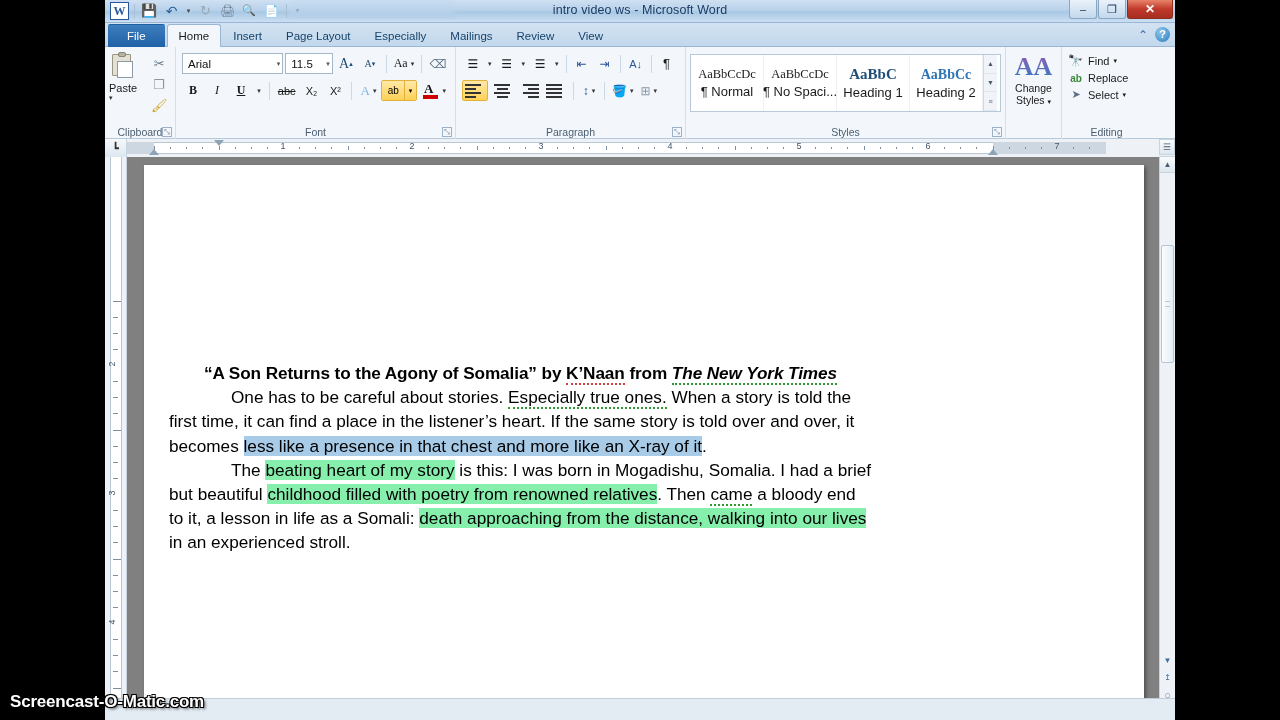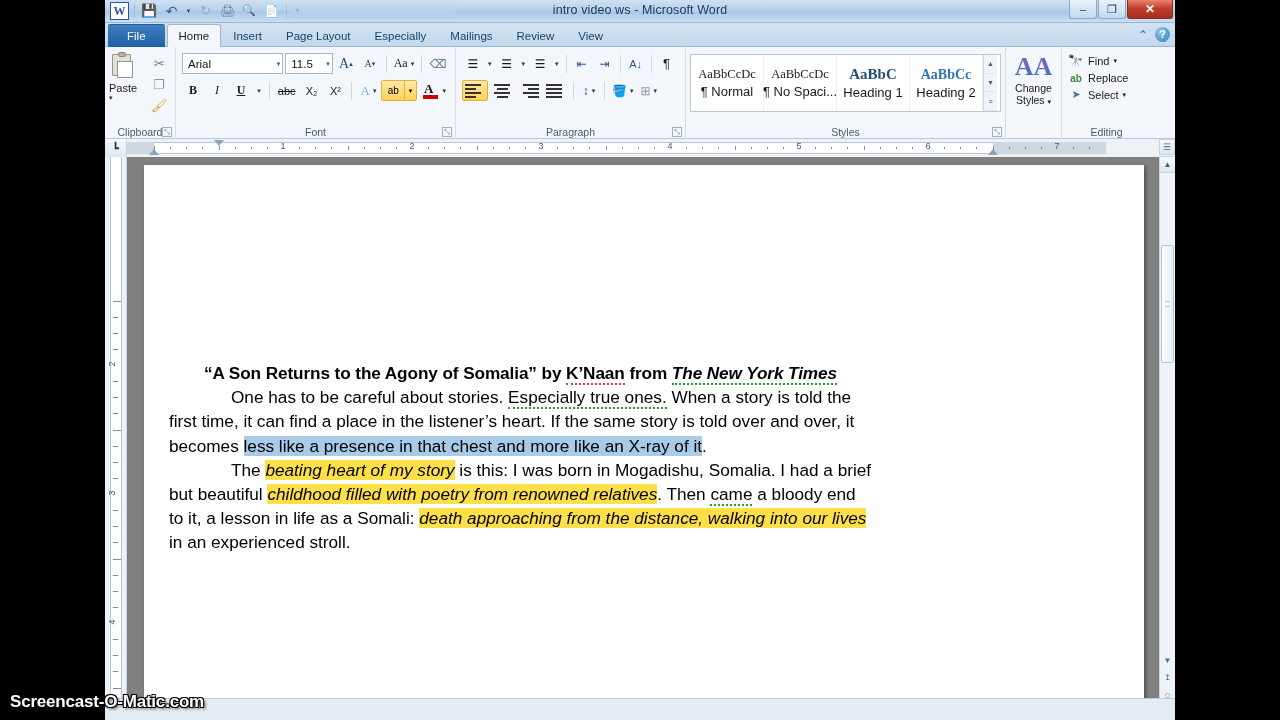--- a/index.html
+++ b/index.html
@@ -202,21 +202,21 @@
     background:#fff; box-shadow: 2px 2px 4px rgba(0,0,0,.4);
   }
   .textcol {
     position:absolute; left:25px; top:196px; width:862px;
     font-family: "Liberation Sans", sans-serif; font-size: 17.2px; line-height: 24.2px; color:#000;
   }
   .ln { white-space: nowrap; }
   .ln.title { font-weight: bold; padding-left: 35px; letter-spacing: -0.1px; }
   .ln.ind { padding-left: 62px; }
   .it { font-style: italic; text-align: right; }
-  .hl { background: #fde047; font-style: italic; }
+  .hl { background: #86efac; }
   .sel { background: #a8cbe8; }
   .sq-red { border-bottom: 2px dotted #d43f3f; padding-bottom:0px; }
   .sq-green { border-bottom: 2px dotted #2e9a2e; }
 
   
   .vscroll {
     width: 16px; background:#eef2f7; border-left:1px solid #c7d4e0; position:relative;
   }
   .vs-btn { height: 16px; display:flex;align-items:center;justify-content:center;font-size:8px;color:#4a5d70;
     background: linear-gradient(to bottom,#f8fbfd,#dde7f0); border-bottom:1px solid #c7d4e0;}

